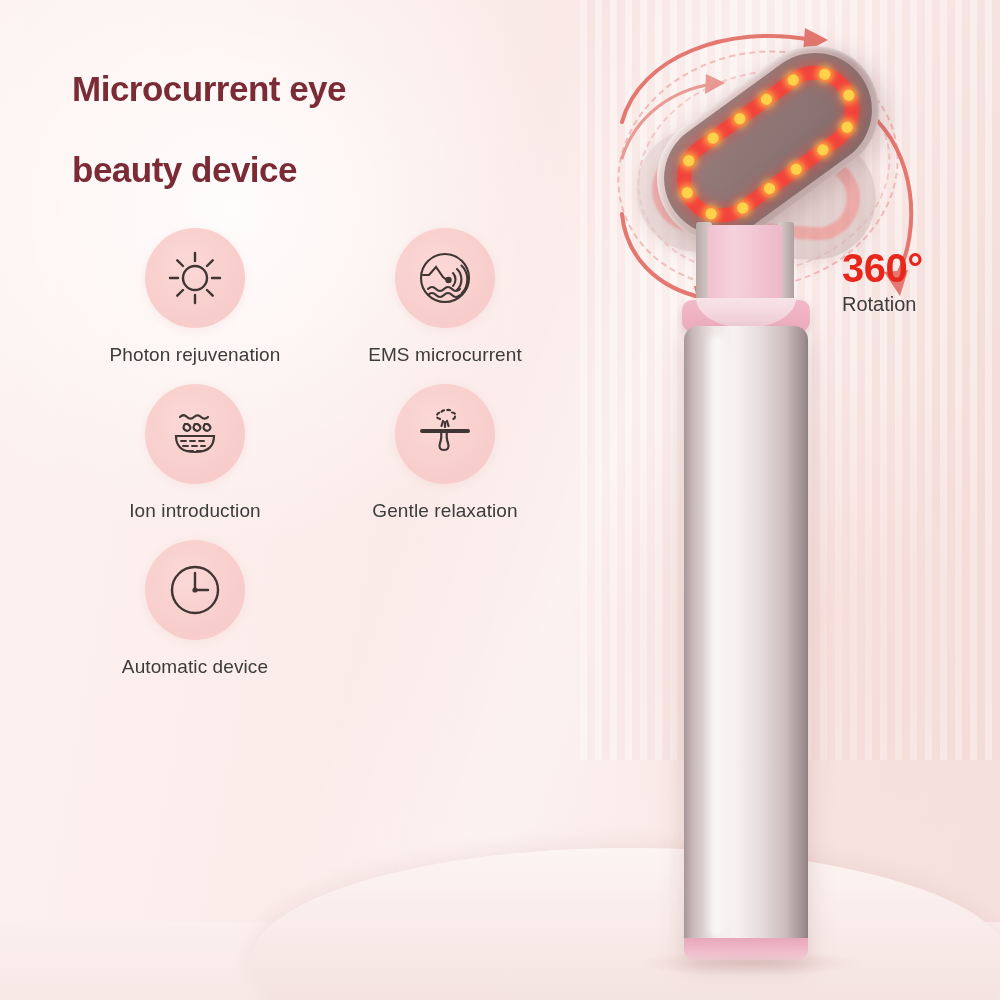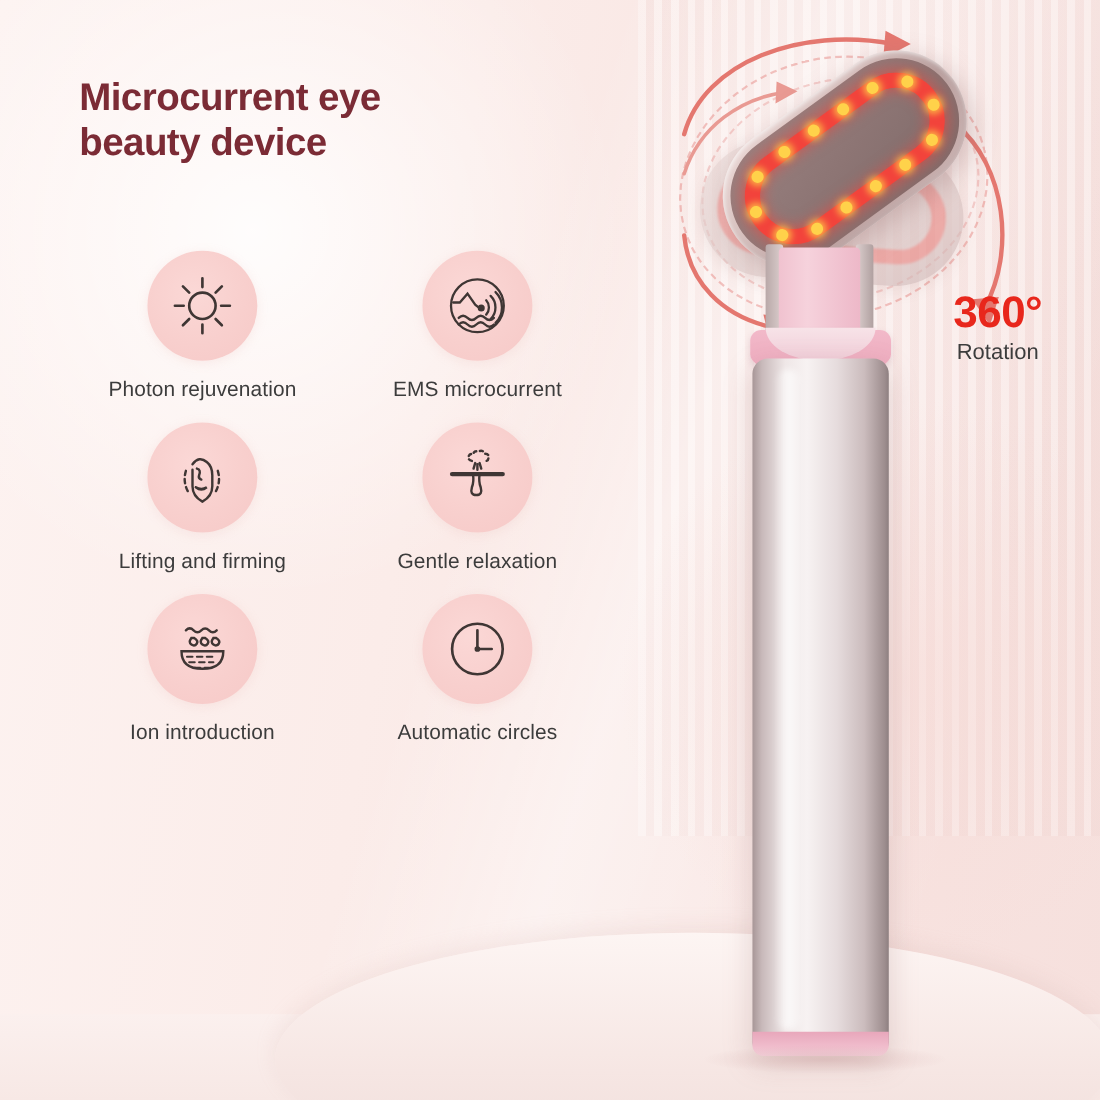--- a/index.html
+++ b/index.html
@@ -51,25 +51,25 @@
     pointer-events:none;
   }
 
   
   .headline{
     position:absolute;left:72px;top:68px;width:560px;
     color:#7b2b35;
     font-size:35px;line-height:1.18;font-weight:bold;
     letter-spacing:-.5px;
   }
-  .headline .l2{display:block;}
+  .headline .l2{display:block;margin-top:40px;}
 
   
   .features{
-    position:absolute;left:68px;top:228px;width:560px;
+    position:absolute;left:79px;top:228px;width:560px;
     display:grid;grid-template-columns:232px 232px;
     column-gap:38px;row-gap:26px;gap:18px;
   }
   .feature{display:flex;flex-direction:column;align-items:center;}
   .fcircle{
     width:100px;height:100px;border-radius:50%;
     background:radial-gradient(circle at 42% 38%, #fbd8d6 0%, #f8cfcd 55%, #f6c9c7 100%);
     display:flex;align-items:center;justify-content:center;
     box-shadow:0 2px 10px rgba(226,170,166,.18);
   }
@@ -178,21 +178,21 @@
     border-radius:0 0 10px 10px;
     background:linear-gradient(180deg,#e8a7bb 0%, #f0bccc 60%, #f6d4de 100%);
   }
   .handle-shadow{
     position:absolute;left:40px;top:950px;width:220px;height:26px;
     border-radius:50%;
     background:radial-gradient(ellipse at 50% 50%, rgba(198,150,150,.35) 0%, rgba(198,150,150,0) 72%);
   }
 
   
-  .badge360{position:absolute;left:242px;top:248px;text-align:center;width:130px;margin-top:16px;}
+  .badge360{position:absolute;left:242px;top:248px;text-align:left;width:130px;}
   .badge360 .big{
     font-size:40px;font-weight:bold;color:#e8271c;line-height:1;letter-spacing:-.5px;
   }
   .badge360 .sub{
     font-size:20px;color:#3c3c3c;margin-top:6px;line-height:1;
   }
 </style>
 </head>
 <body>
 
@@ -233,72 +233,60 @@
           <path d="M38 25 a8 9 0 0 1 0 13"></path>
           <path d="M42 21 a13 14 0 0 1 0 21"></path>
           <path d="M46.5 17.5 a18 19 0 0 1 0 28"></path>
           <path d="M13 41 q4 -4 8 0 t8 0 t8 0 t8 0"></path>
           <path d="M13 47 q4 -4 8 0 t8 0 t8 0 t8 0"></path>
         </svg>
       </div>
       <div class="flabel">EMS microcurrent</div>
     </div>
 
-    <div class="feature">
-      <div class="fcircle">
-        <svg width="60" height="60" viewBox="0 0 60 60" fill="none" stroke="#3f3634" stroke-width="2.2" stroke-linecap="round">
-          <path d="M21 18 q6 -8 13 -2 q5 4 5 12 v10 q0 9 -9 14 q-9 -5 -9 -14 V23"></path>
-          <path d="M25 22 q4 1 2 6 q-1 3 2 4"></path>
-          <path d="M24 39 q5 3 10 0 q-5 4 -10 0"></path>
-          <path d="M15 24 q-3 10 2 19" stroke-dasharray="4 3.5"></path>
-          <path d="M44 24 q3 10 -2 19" stroke-dasharray="4 3.5"></path>
-        </svg>
-      </div>
-      <div class="flabel">Lifting and firming</div>
-    </div>
-
-
-    <div class="feature">
-      <div class="fcircle">
-        <svg width="62" height="58" viewBox="0 0 62 58" fill="none" stroke="#3f3634" stroke-width="2.2" stroke-linecap="round">
-          <path d="M26 14 q-4 -1 -3 -4 q1 -3 4 -2 q1 -3.5 5 -2.5 q4 -2 6 2 q4 0 3 4 q0 3 -4 2.5" stroke-dasharray="3 3"></path>
-          <path d="M29 16 l-1.5 5 M33 16 l1.5 5 M31 17 v5"></path>
-          <path d="M8 26 h46" stroke-width="4"></path>
-          <path d="M27 26 q1 7 -1 12 q-2 7 4 7 q6 0 4 -7 q-2 -5 -1 -12"></path>
-        </svg>
-      </div>
-      <div class="flabel">Gentle relaxation</div>
-    </div>
+
 
     <div class="feature">
       <div class="fcircle">
         <svg width="62" height="58" viewBox="0 0 62 58" fill="none" stroke="#3f3634" stroke-width="2.2" stroke-linecap="round">
           <path d="M16 12 q3.5 -3.5 7 0 t7 0 t7 0 t7 0"></path>
           <path d="M21 19 q-3 4 0 6 q3 2 5 -1 q1.5 -2.5 -2.5 -5 z"></path>
           <path d="M31 19 q-3 4 0 6 q3 2 5 -1 q1.5 -2.5 -2.5 -5 z"></path>
           <path d="M41 19 q-3 4 0 6 q3 2 5 -1 q1.5 -2.5 -2.5 -5 z"></path>
           <path d="M12 31 h38 q0 16 -19 16 q-19 0 -19 -16 z"></path>
           <path d="M17 36 h5 M26 36 h5 M35 36 h5
                    M19 41 h5 M28 41 h5 M37 41 h4
                    M24 46 h5 M33 46 h4" stroke-width="1.9"></path>
         </svg>
       </div>
       <div class="flabel">Ion introduction</div>
     </div>
 
+    <div class="feature">
+      <div class="fcircle">
+        <svg width="62" height="58" viewBox="0 0 62 58" fill="none" stroke="#3f3634" stroke-width="2.2" stroke-linecap="round">
+          <path d="M26 14 q-4 -1 -3 -4 q1 -3 4 -2 q1 -3.5 5 -2.5 q4 -2 6 2 q4 0 3 4 q0 3 -4 2.5" stroke-dasharray="3 3"></path>
+          <path d="M29 16 l-1.5 5 M33 16 l1.5 5 M31 17 v5"></path>
+          <path d="M8 26 h46" stroke-width="4"></path>
+          <path d="M27 26 q1 7 -1 12 q-2 7 4 7 q6 0 4 -7 q-2 -5 -1 -12"></path>
+        </svg>
+      </div>
+      <div class="flabel">Gentle relaxation</div>
+    </div>
+
 
     <div class="feature">
       <div class="fcircle">
         <svg width="60" height="60" viewBox="0 0 60 60" fill="none" stroke="#3f3634" stroke-width="2.4" stroke-linecap="round">
           <circle cx="30" cy="30" r="23"></circle>
           <path d="M30 13 v17 h13"></path>
           <circle cx="30" cy="30" r="2.6" fill="#3f3634" stroke="none"></circle>
         </svg>
       </div>
-      <div class="flabel">Automatic circles</div>
+      <div class="flabel">Automatic device</div>
     </div>
 
   </div>
 
   <div class="device">
 
     <div class="rot-ellipse rot-e1"></div>
     <div class="rot-ellipse rot-e2"></div>
 
     <div class="arc" style="left:0px;top:10px;">

